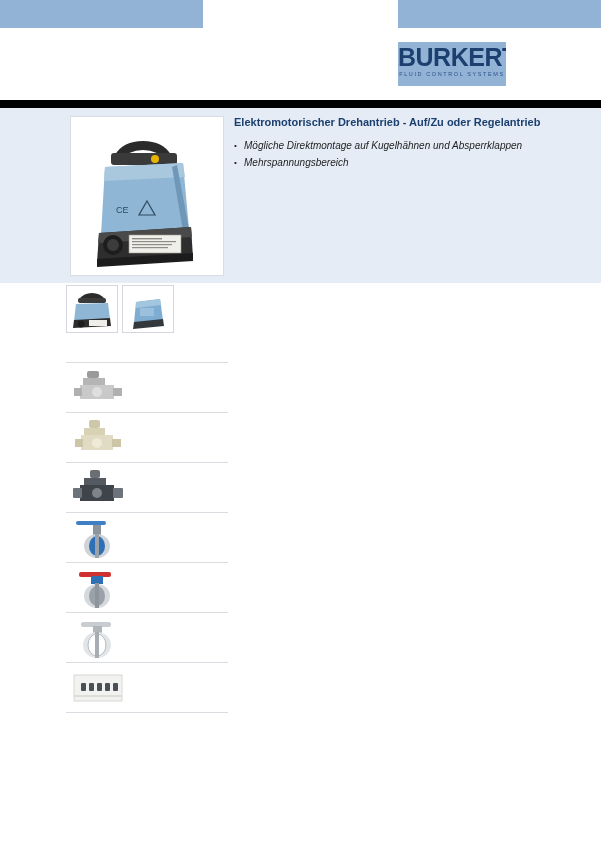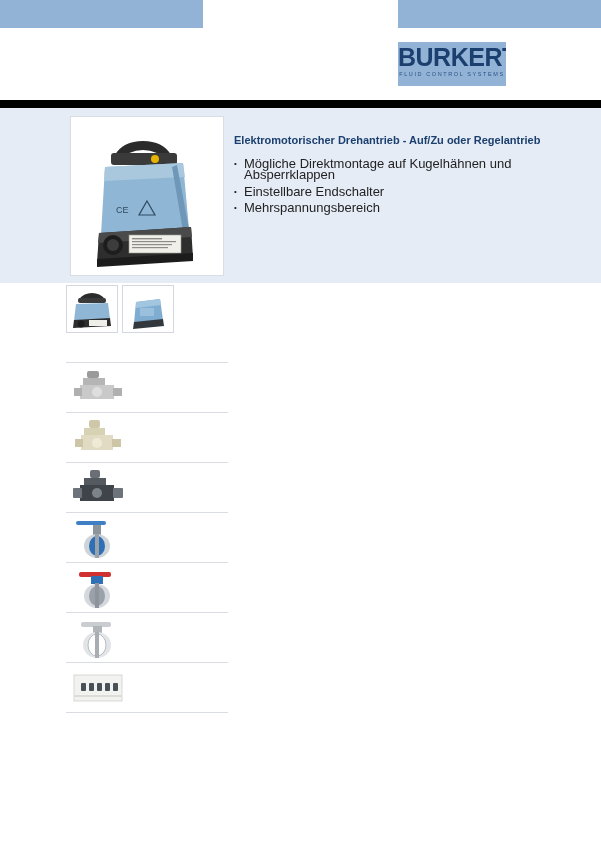--- a/index.html
+++ b/index.html
@@ -87,42 +87,43 @@
   .hero-photo {
     position: absolute;
     left: 70px; top: 8px;
     width: 152px; height: 158px;
     background: #4d7c0f;
     border: 1px solid #d8dde4;
     overflow: hidden;
   }
   .hero-text {
     position: absolute;
-    left: 234px; top: 24px;
+    left: 234px; top: 6px;
     width: 340px;
   }
   .hero-title {
     font-size: 11px;
     font-weight: bold;
     color: #1b3f6e;
     line-height: 16px;
     margin: 0 0 10px 0;
   }
   .bullets {
     list-style: none;
     margin: 0;
     padding: 0;
   }
   .bullets li {
     position: relative;
-    font-size: 13px;
+    font-size: 10px;
     color: #222;
     line-height: 11px;
     padding-left: 10px;
     margin-bottom: 5.5px;
+    font-style: italic;
   }
   .bullets li:before {
     content: "\2022";
     position: absolute;
     left: 0; top: 0;
     color: #222;
     font-size: 8px;
   }
 
   
@@ -256,21 +257,20 @@
       <circle cx="42" cy="128" r="6" fill="#3c3c3c"></circle>
 
       <path d="M26 142 L122 136 L122 144 L26 150 Z" fill="#1c1c1c"></path>
     </svg>
   </div>
 
   <div class="hero-text">
     <h1 class="hero-title">Elektromotorischer Drehantrieb - Auf/Zu oder Regelantrieb</h1>
     <ul class="bullets">
       <li>Mögliche Direktmontage auf Kugelhähnen und Absperrklappen</li>
-      <li>Einstellbare Endschalter</li>
       <li>Mehrspannungsbereich</li>
     </ul>
   </div>
 </div>
 
 <div class="side-date">4.2023</div>
 
 <div class="thumb-row">
   <div class="thumb t1">
     <svg width="50" height="46" viewBox="0 0 50 46">

